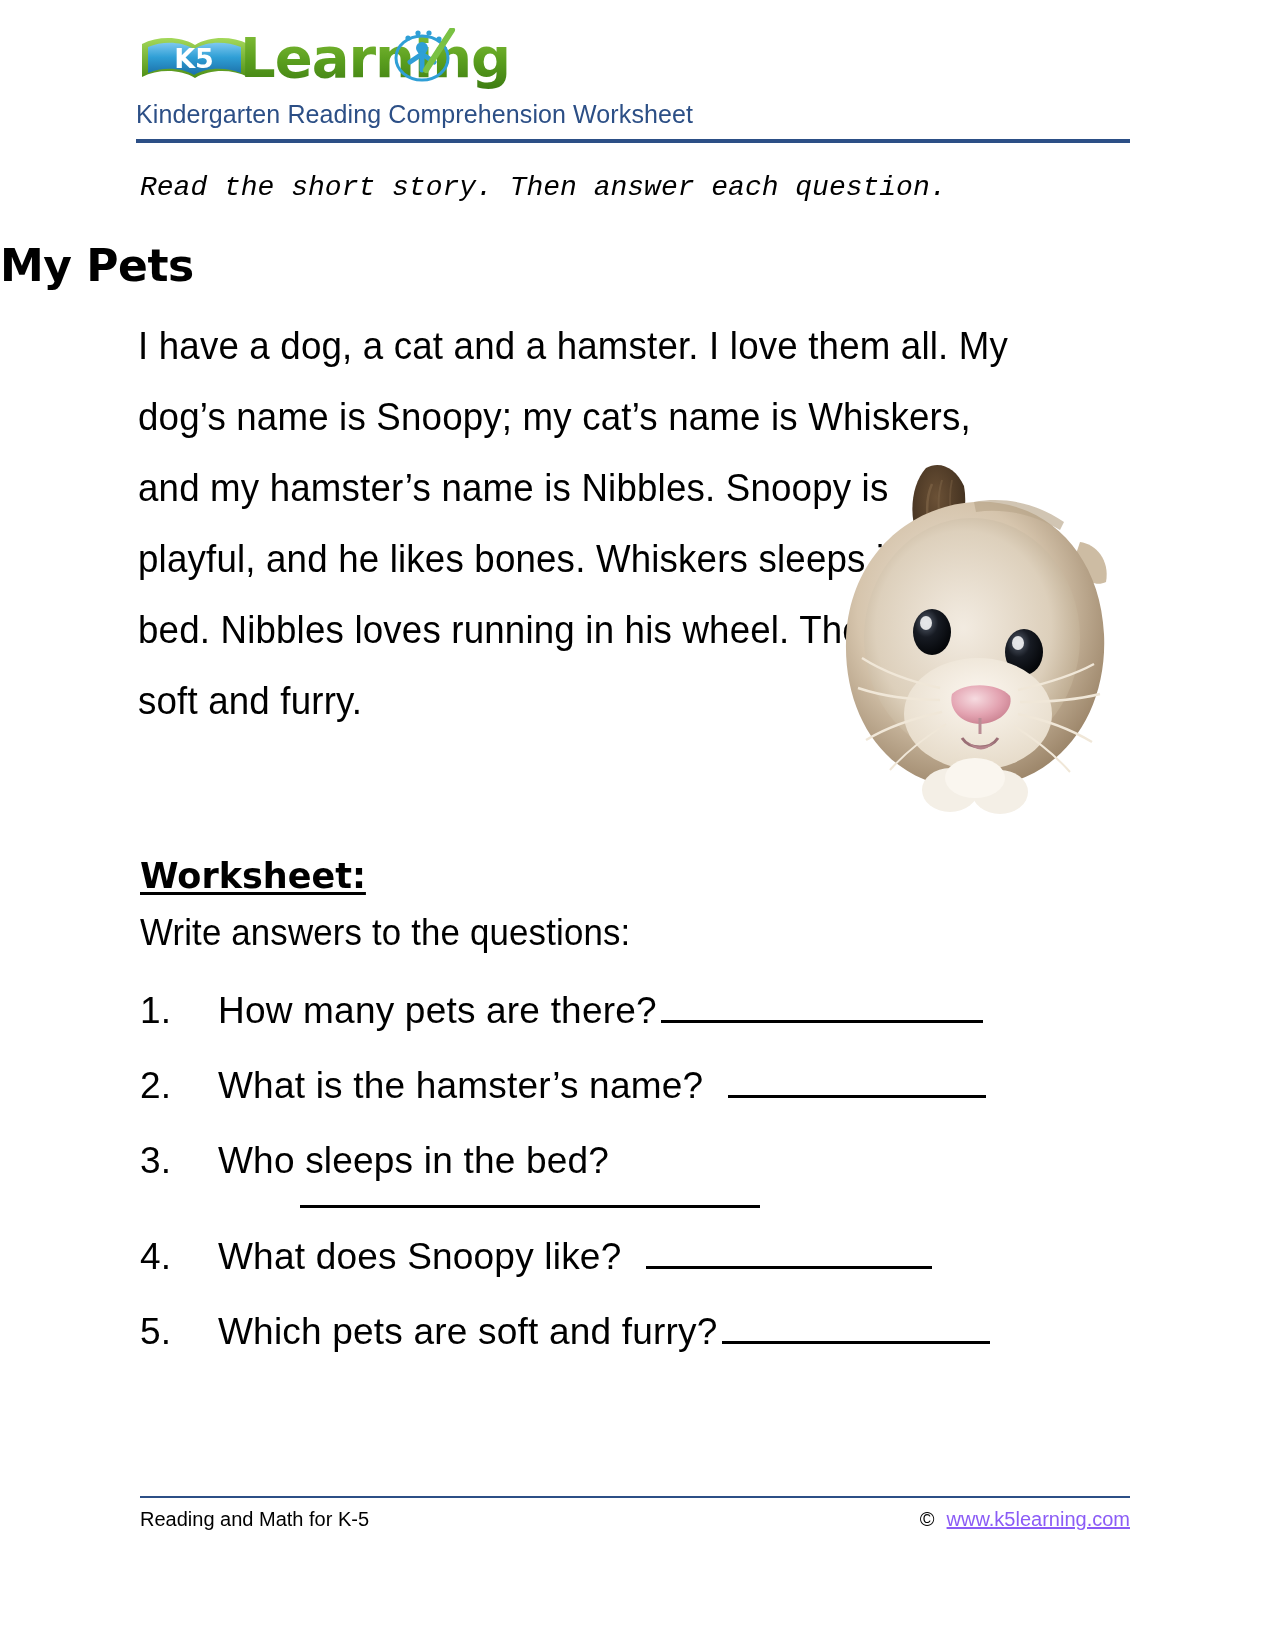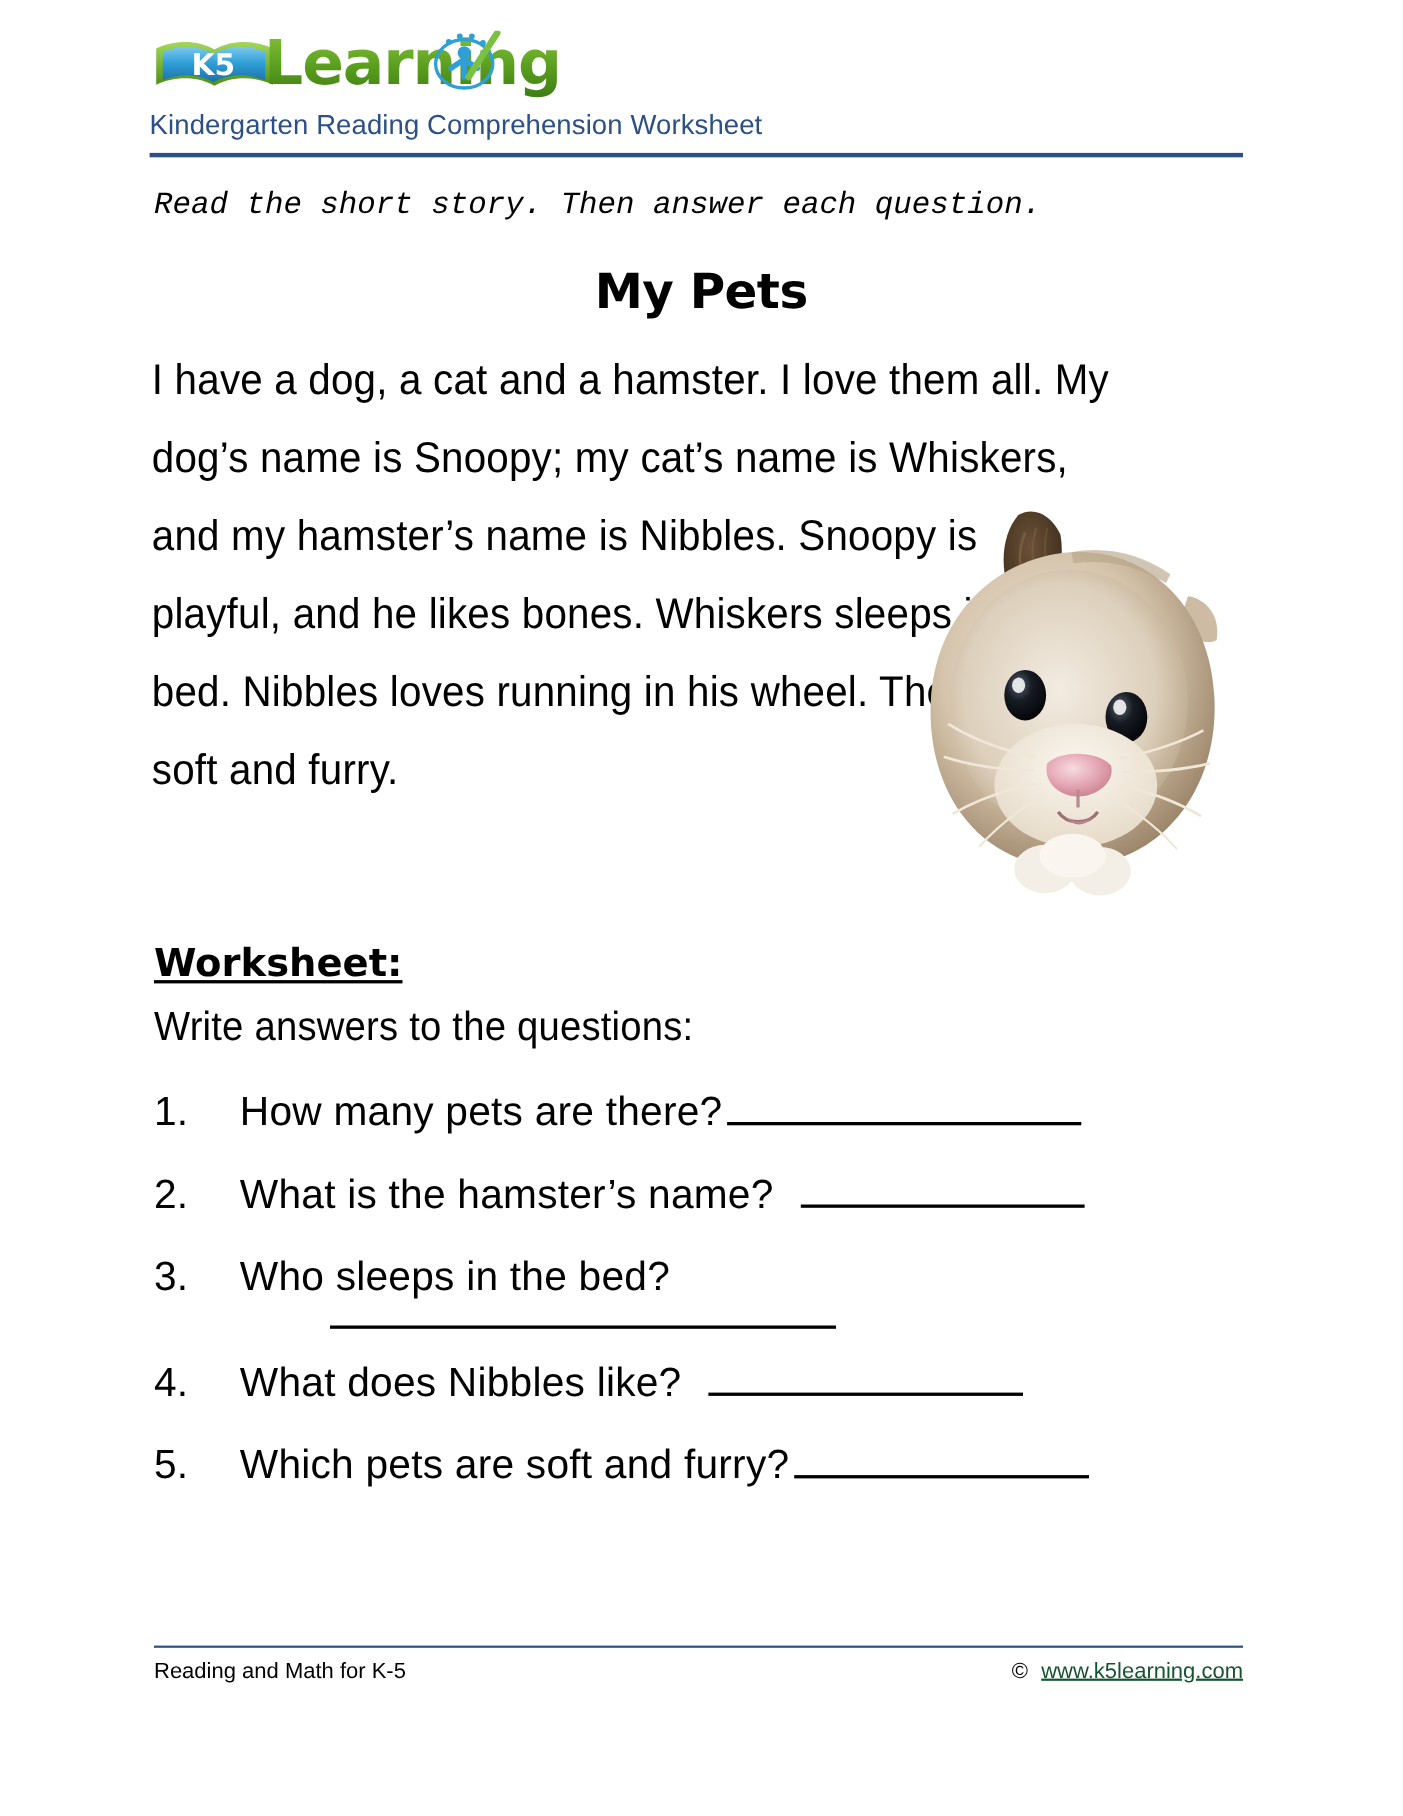--- a/index.html
+++ b/index.html
@@ -90,21 +90,21 @@
     font-size: 28px;
     color: #000;
   }
 
   
   .story-title {
     position: absolute;
     top: 240px;
     left: 0;
     width: 1275px;
-    text-align: center;
+    text-align: left;
     font-family: "DejaVu Sans", sans-serif;
     font-weight: 700;
     font-size: 44px;
     letter-spacing: -0.5px;
   }
 
   .story {
     position: absolute;
     left: 138px;
     top: 310px;
@@ -216,21 +216,21 @@
     align-items: flex-end;
     font-family: "Liberation Sans", sans-serif;
     font-size: 20px;
   }
   .footer-right {
     display: flex;
     align-items: center;
     gap: 12px;
   }
   .footer-link {
-    color: #14532d;
+    color: #8b5cf6;
     text-decoration: underline;
   }
 </style>
 </head>
 <body>
 
 <div class="page">
 
   <div class="header">
 
@@ -367,21 +367,21 @@
 
     <div class="qrow">
       <span class="qnum">2.</span><span class="qbody"><span class="qtext">What is the hamster’s name?  </span><span class="ansline w270"></span></span>
     </div>
 
     <div class="qrow">
       <span class="qnum">3.</span><span class="qbody"><span class="qtext">Who sleeps in the bed?</span><span class="ansline wrapline"></span></span>
     </div>
 
     <div class="qrow">
-      <span class="qnum">4.</span><span class="qbody"><span class="qtext">What does Nibbles like?  </span><span class="ansline w300"></span></span>
+      <span class="qnum">4.</span><span class="qbody"><span class="qtext">What does Snoopy like?  </span><span class="ansline w300"></span></span>
     </div>
 
     <div class="qrow">
       <span class="qnum">5.</span><span class="qbody"><span class="qtext">Which pets are soft and furry?</span><span class="ansline w280"></span></span>
     </div>
 
   </div>
 
   <div class="footer-rule"></div>
   <div class="footer">

